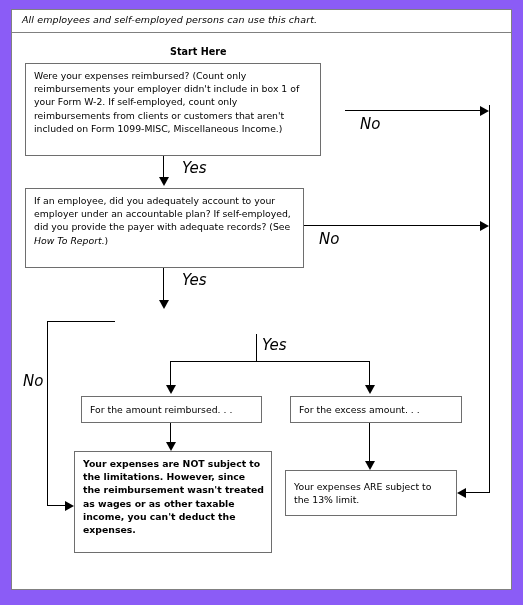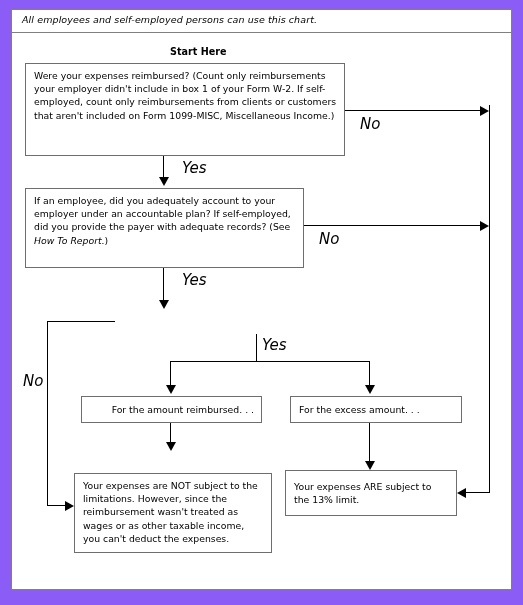--- a/index.html
+++ b/index.html
@@ -123,21 +123,21 @@
 <body>
 
 <div id="chart-root">
 
   <div class="outer-frame"></div>
   <div class="header-bar"></div>
   <div class="header-text">All employees and self-employed persons can use this chart.</div>
 
   <div class="start-label" style="left:170px; top:46px;">Start Here</div>
 
-  <div class="node" style="left:25px; top:63px; width:320px; height:93px;">
+  <div class="node" style="left:25px; top:63px; width:296px; height:93px;">
     <span class="node-text">Were your expenses reimbursed? (Count only reimbursements your employer didn't include in box 1 of your Form W-2. If self-employed, count only reimbursements from clients or customers that aren't included on Form 1099-MISC, Miscellaneous Income.)</span>
   </div>
 
   <div class="hline" style="left:345px; top:110px; width:137px;"></div>
   <div class="arrow right" style="left:480px; top:105.5px;"></div>
   <div class="edge-label" style="left:360px; top:115px;">No</div>
 
   <div class="vline" style="left:163px; top:156px; height:23px;"></div>
   <div class="arrow down" style="left:158.5px; top:177px;"></div>
   <div class="edge-label" style="left:182px; top:159px;">Yes</div>
@@ -166,35 +166,35 @@
   <div class="edge-label" style="left:23px; top:372px;">No</div>
 
   <div class="vline" style="left:256px; top:334px; height:28px;"></div>
   <div class="edge-label" style="left:262px; top:336px;">Yes</div>
   <div class="hline" style="left:170px; top:361px; width:199px;"></div>
   <div class="vline" style="left:170px; top:361px; height:26px;"></div>
   <div class="arrow down" style="left:165.5px; top:385px;"></div>
   <div class="vline" style="left:369px; top:361px; height:26px;"></div>
   <div class="arrow down" style="left:364.5px; top:385px;"></div>
 
-  <div class="node center" style="left:81px; top:396px; width:181px; height:27px;justify-content:flex-end;">
+  <div class="node center" style="left:81px; top:396px; width:181px; height:27px;">
     <span class="node-text">For the amount reimbursed. . .</span>
   </div>
 
   <div class="node center" style="left:290px; top:396px; width:172px; height:27px;">
     <span class="node-text">For the excess amount. . .</span>
   </div>
 
   <div class="vline" style="left:170px; top:423px; height:21px;"></div>
   <div class="arrow down" style="left:165.5px; top:442px;"></div>
 
   <div class="vline" style="left:369px; top:423px; height:40px;"></div>
   <div class="arrow down" style="left:364.5px; top:461px;"></div>
 
-  <div class="node" style="left:74px; top:473px; width:198px; height:80px;">
+  <div class="node" style="left:74px; top:451px; width:198px; height:102px;font-weight:bold;">
     <span class="node-text">Your expenses are NOT subject to the limitations. However, since the reimbursement wasn't treated as wages or as other taxable income, you can't deduct the expenses.</span>
   </div>
 
   <div class="node center" style="left:285px; top:470px; width:172px; height:46px;">
     <span class="node-text">Your expenses ARE subject to the 13% limit.</span>
   </div>
 
 </div>
 
 </body></html>

